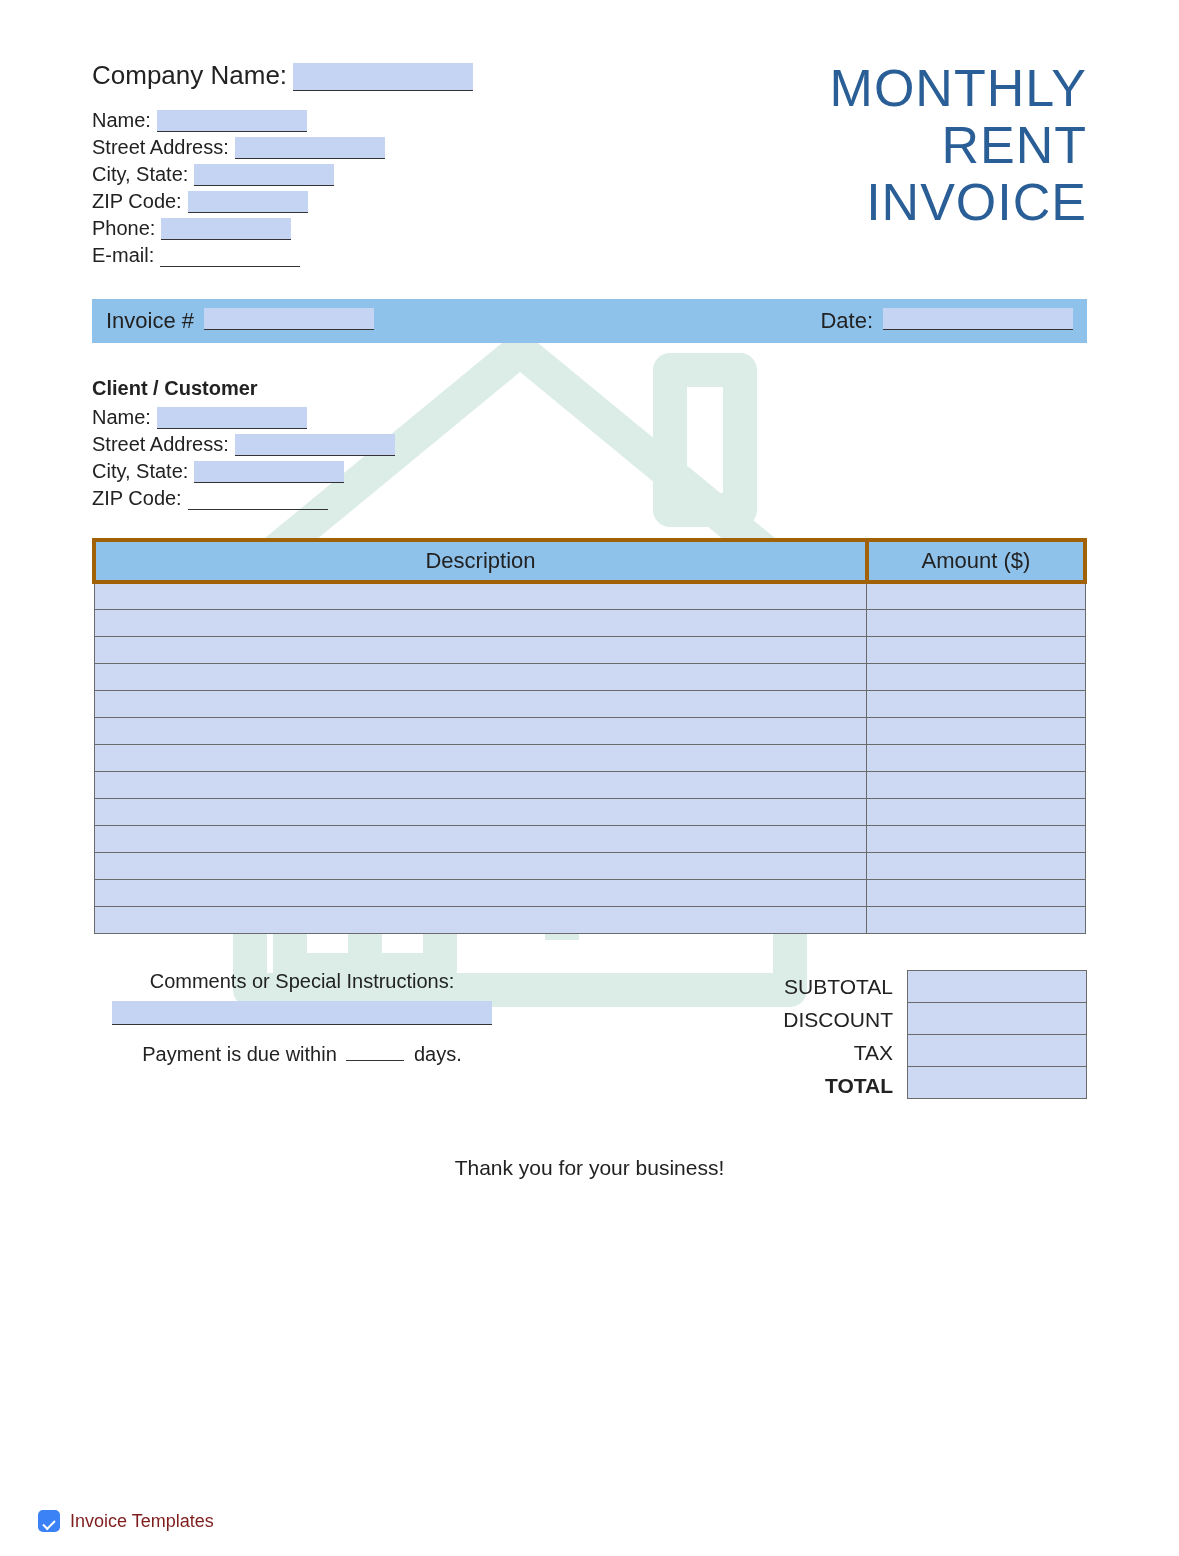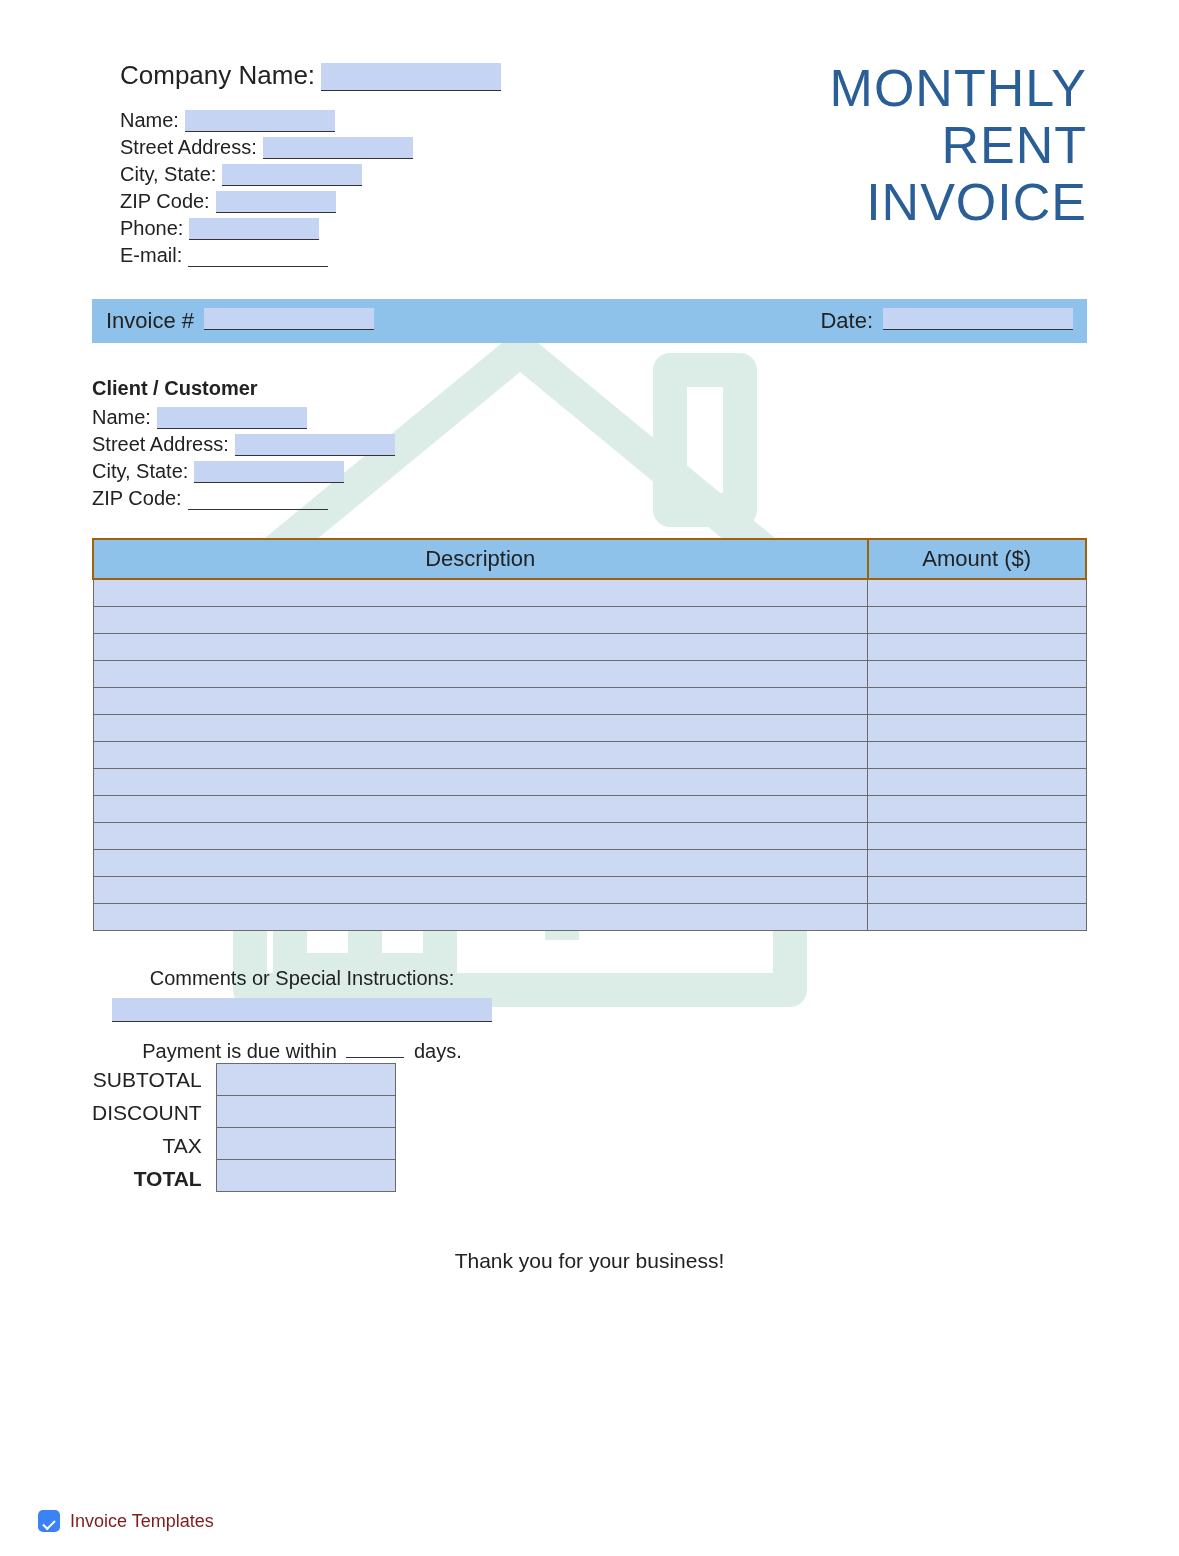--- a/index.html
+++ b/index.html
@@ -32,21 +32,20 @@
     pointer-events: none;
   }
 
   .content { position: relative; z-index: 1; }
 
   
   .top {
     display: flex;
     justify-content: space-between;
     align-items: flex-start;
-    margin-left: 28px;
   }
   .company-block { font-size: 20px; }
   .company-row.big {
     font-size: 26px;
     margin-bottom: 18px;
     display: flex;
     align-items: flex-end;
   }
   .company-row {
     display: flex;
@@ -96,37 +95,36 @@
   table.items {
     width: 100%;
     border-collapse: collapse;
     margin-top: 28px;
   }
   table.items th {
     background: #8fc2eb;
     font-weight: 400;
     font-size: 22px;
     padding: 6px 10px;
-    border: 2px solid #a16207;
+    border: 4px solid #a16207;
   }
   table.items th.desc { text-align: center; width: 78%; }
   table.items th.amt  { text-align: center; width: 22%; }
   table.items td {
     background: #cdd8f2;
     border: 1px solid #6b6b6b;
     height: 27px;
     padding: 0 8px;
   }
 
   
   .bottom {
     display: flex;
     justify-content: space-between;
     margin-top: 36px;
-    flex-direction: column;
   }
   .comments {
     width: 420px;
     font-size: 20px;
     text-align: center;
   }
   .comments .cline {
     border-bottom: 1.5px solid #333;
     background: #c5d4f2;
     height: 24px;

